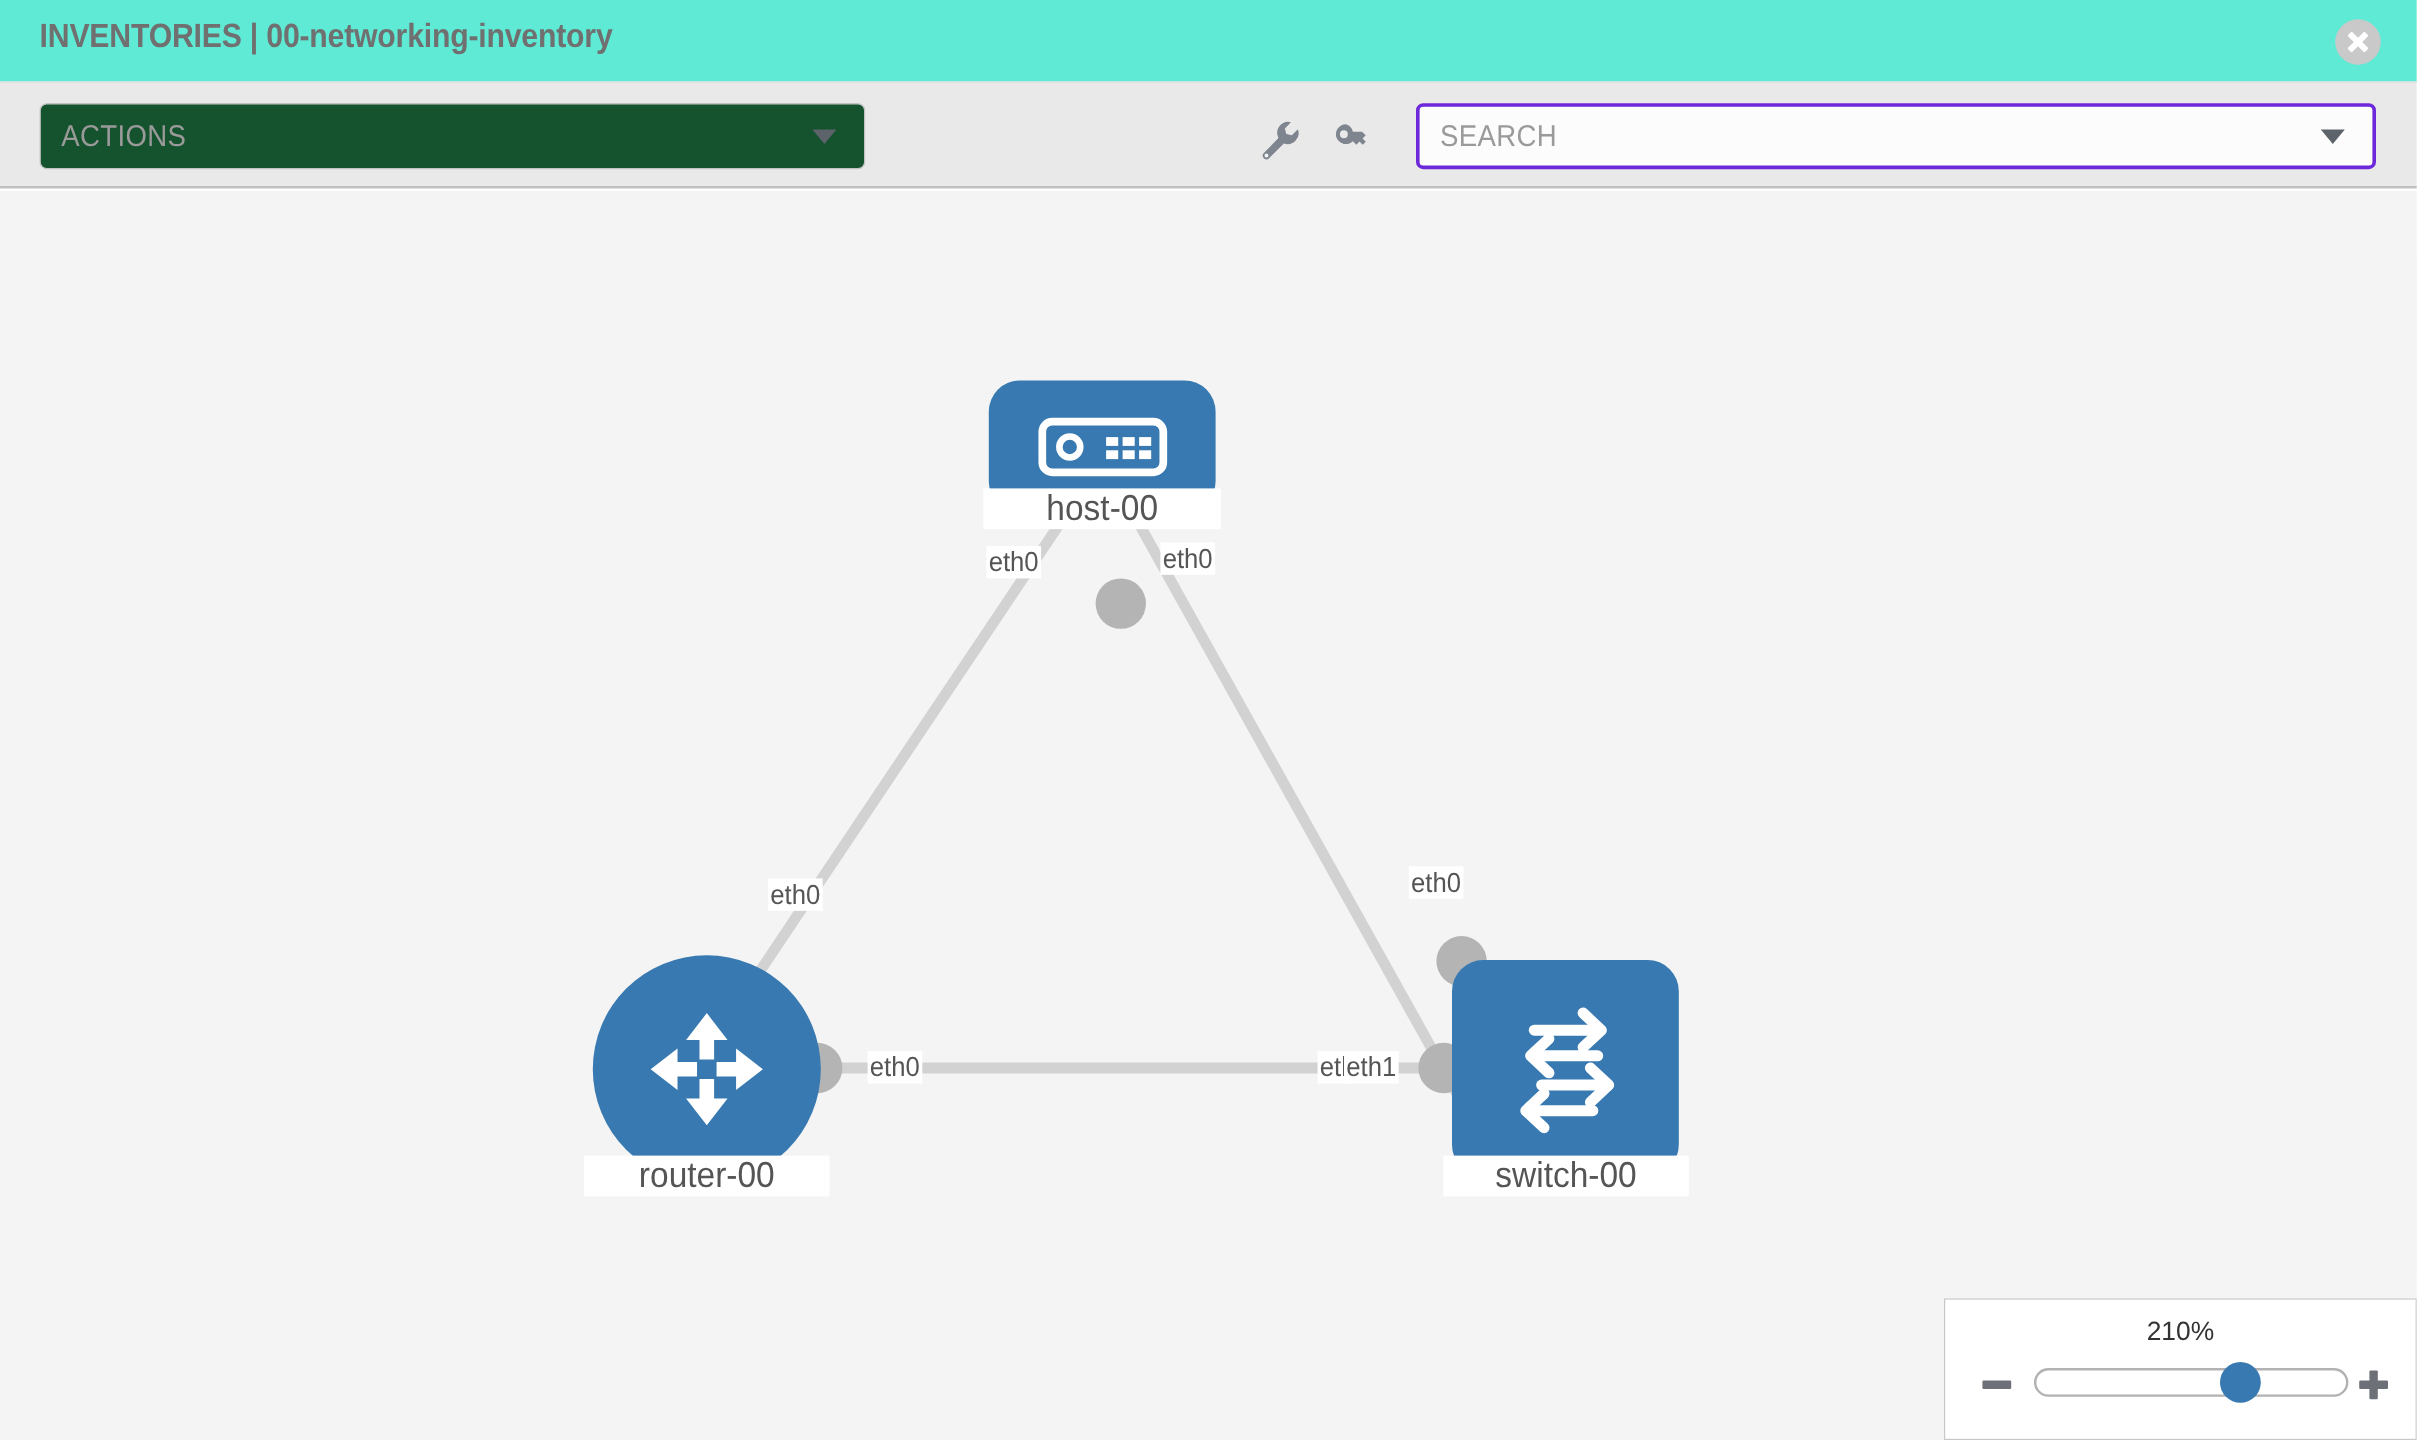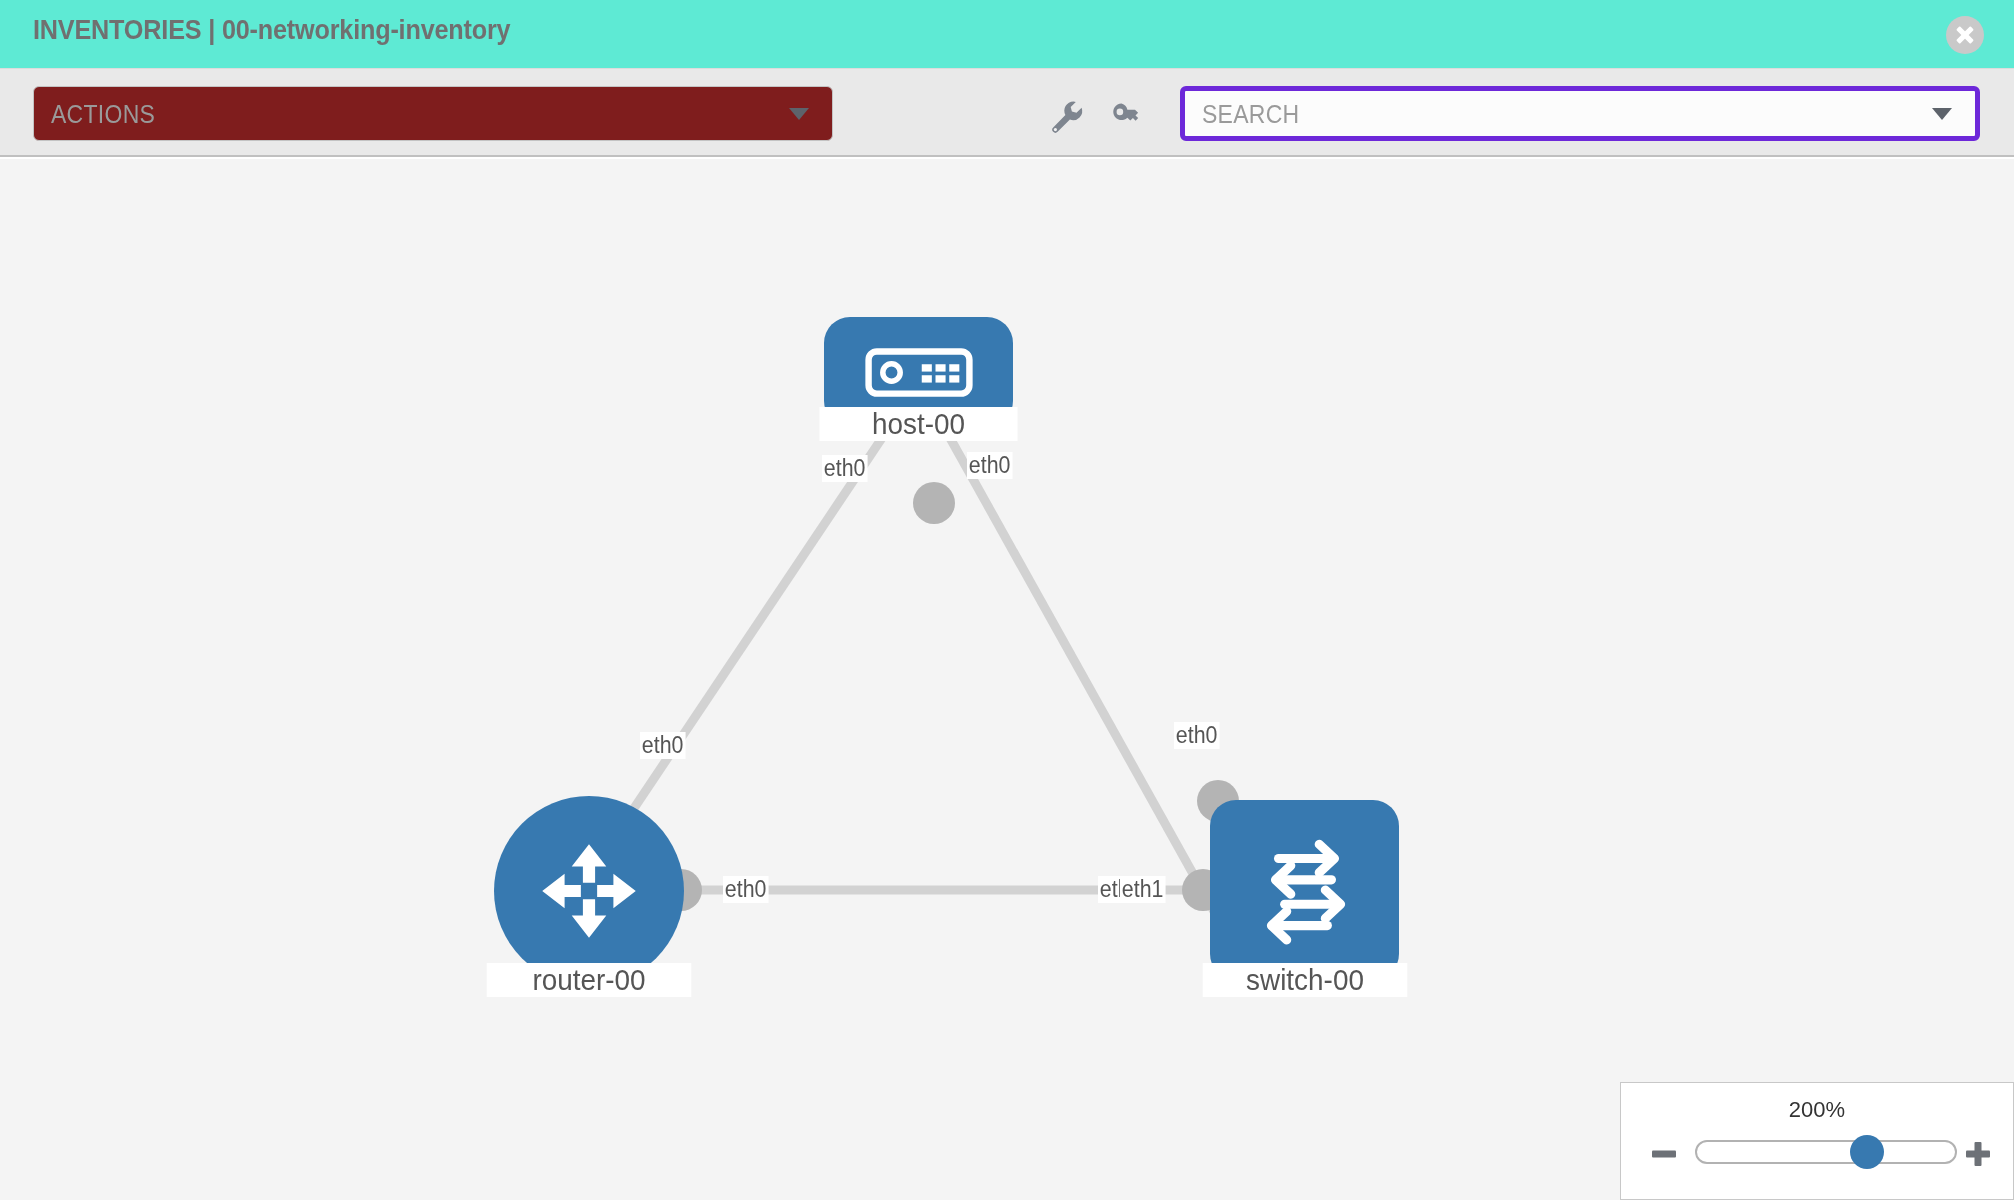--- a/index.html
+++ b/index.html
@@ -40,22 +40,22 @@
 
   
   .toolbar {
     position: absolute; left: 0; top: 68px; width: 2014px; height: 89px;
     background: #e9e9e9;
     border-top: 1px solid #dcdcdc;
     border-bottom: 2px solid #c0c0c0;
   }
   .actions-select {
     position: absolute; left: 33px; top: 86px;
-    width: 800px; height: 55px;
-    background: #7f1d1d;
+    width: 688px; height: 55px;
+    background: #14532d;
     border: 1px solid #c3c3c3;
     border-radius: 6px;
   }
   .actions-select .sel-label {
     position: absolute; left: 17px; top: 50%; transform: translateY(-50%) scaleX(0.92);
     transform-origin: left center;
     font-family: "Liberation Sans Narrow", "Liberation Sans", sans-serif;
     font-size: 25px; color: #9a9a9a; letter-spacing: 0.3px;
     white-space: nowrap;
   }
@@ -72,21 +72,21 @@
     width: 40px; height: 40px; cursor: pointer;
   }
   .tool-icon svg { display: block; width: 40px; height: 40px; }
   #wrench-ic { left: 1046px; }
   #key-ic    { left: 1106px; }
 
   .search-box {
     position: absolute; left: 1180px; top: 86px;
     width: 800px; height: 55px;
     background: #fcfcfc;
-    border: 5px solid #6d28d9;
+    border: 3px solid #6d28d9;
     border-radius: 6px;
   }
   .search-box .sel-label {
     position: absolute; left: 17px; top: 50%; transform: translateY(-50%) scaleX(0.92);
     transform-origin: left center;
     font-family: "Liberation Sans Narrow", "Liberation Sans", sans-serif;
     font-size: 25px; color: #9a9a9a; letter-spacing: 0.3px;
     white-space: nowrap;
   }
 
@@ -284,21 +284,21 @@
 
     <div class="iface-label" style="left:640px; top:573px;">eth0</div>
     <div class="iface-label" style="left:1174px; top:563px;">eth0</div>
     <div class="iface-label" style="left:723px; top:717px;">eth0</div>
     <div class="iface-label" style="left:1098px; top:717px;">etl</div>
     <div class="iface-label" style="left:1120px; top:717px;">eth1</div>
 
   </div>
 
   <div class="zoom-panel">
-    <div class="zoom-value">200%</div>
+    <div class="zoom-value">210%</div>
     <div class="zoom-minus"></div>
     <div class="zoom-track">
       <div class="zoom-thumb" id="zoom-thumb" style="left: 66%;"></div>
     </div>
     <div class="zoom-plus"></div>
   </div>
 
 </div>
 
 </body></html>

